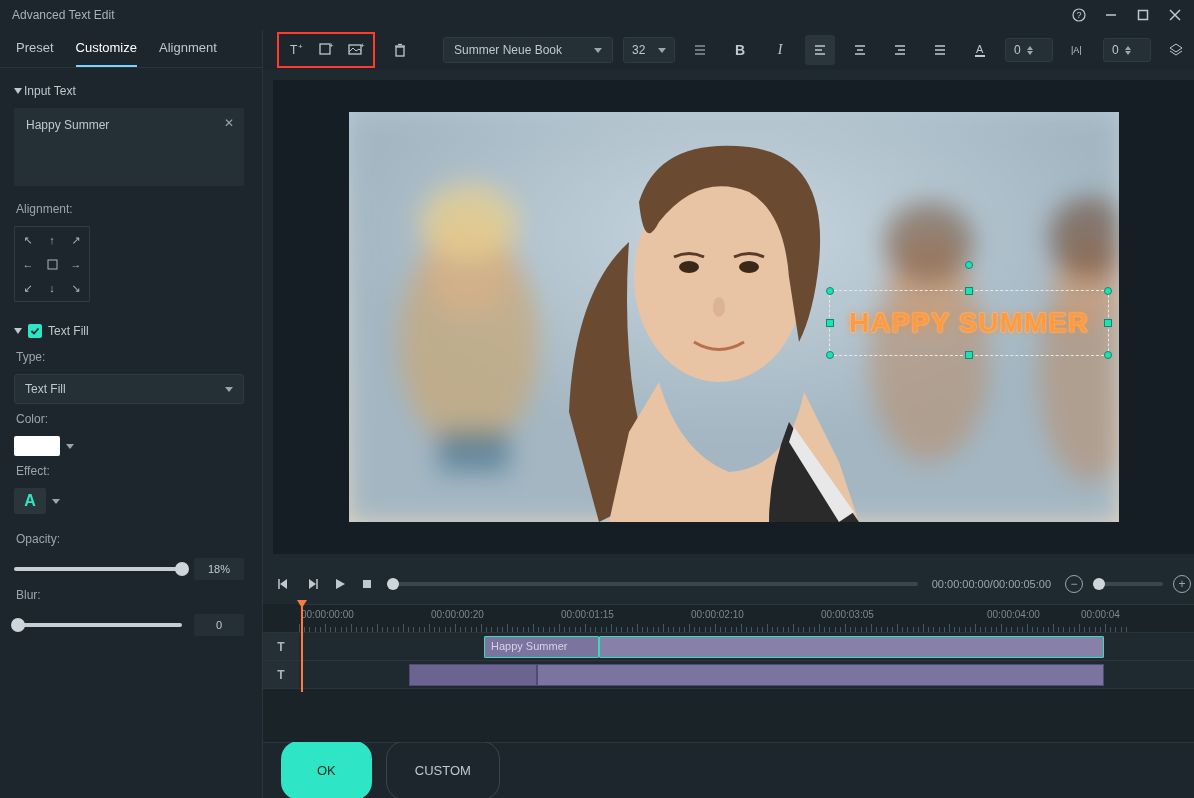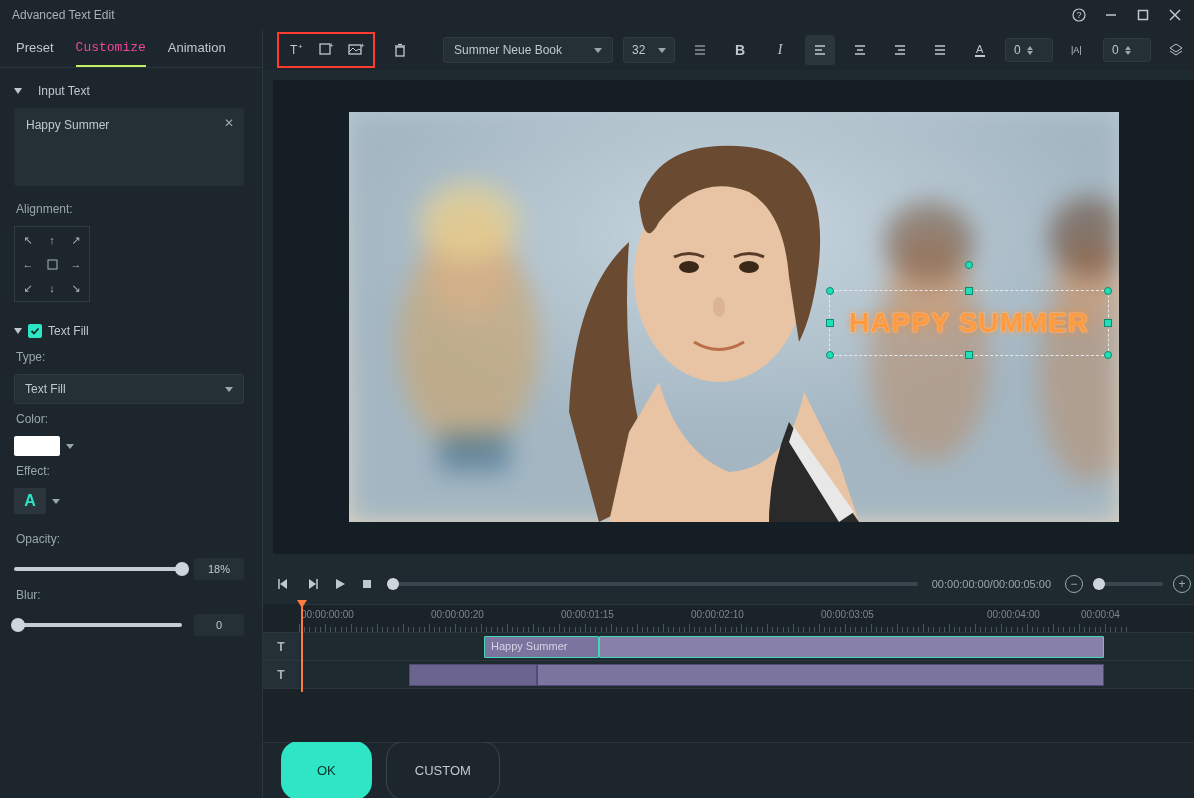--- a/index.html
+++ b/index.html
@@ -7,27 +7,27 @@
 
 .titlebar { height: 30px; display: flex; align-items: center; justify-content: space-between; padding: 0 12px; background: #1c262c; }
 .titlebar-left { font-size: 12px; color: #a8b2b8; }
 .titlebar-right { display: flex; gap: 18px; align-items: center; }
 .titlebar-btn { width: 14px; height: 14px; display: flex; align-items: center; justify-content: center; color: #c0c8cd; cursor: pointer; }
 
 .app { display: flex; height: calc(100% - 30px); }
 .sidebar { width: 335px; background: #1c262c; display: flex; flex-direction: column; border-right: 1px solid #2a353c; }
 .tabs { display: flex; gap: 22px; padding: 10px 16px 0 16px; border-bottom: 1px solid #2a353c; }
 .tab { padding: 0 0 10px 0; color: #c0c8cd; cursor: pointer; font-size: 13px; }
-.tab.active { color: #ec4899; border-bottom: 2px solid #bef264; font-family: Liberation Mono, monospace; }
+.tab.active { color: #ffffff; border-bottom: 2px solid #7dd3fc; }
 
 .panel-body { flex: 1; overflow-y: auto; padding: 12px 18px 12px 14px; position: relative; }
 .panel-body::-webkit-scrollbar { width: 6px; }
 .panel-body::-webkit-scrollbar-thumb { background: #3a464e; border-radius: 3px; }
 
-.section-header { display: flex; align-items: center; gap: 16px; margin: 4px 0 10px 0; font-size: 12px; }
+.section-header { display: flex; align-items: center; gap: 2px; margin: 4px 0 10px 0; font-size: 12px; }
 .caret { width: 0; height: 0; border-left: 4px solid transparent; border-right: 4px solid transparent; border-top: 6px solid #c0c8cd; }
 
 .text-input-box { background: #242f36; border-radius: 2px; padding: 10px 12px; height: 78px; position: relative; margin-bottom: 16px; }
 .text-input-box .close { position: absolute; top: 8px; right: 10px; color: #9aa6ad; cursor: pointer; }
 
 .label { margin: 8px 0 10px 2px; font-size: 12px; color: #9aa6ad; }
 
 .align-grid { display: grid; grid-template-columns: repeat(3, 22px); grid-template-rows: repeat(3, 22px); gap: 2px; border: 1px solid #2f3b42; width: fit-content; padding: 2px; }
 .align-cell { display: flex; align-items: center; justify-content: center; color: #aab5bc; cursor: pointer; font-size: 11px; }
 
@@ -132,21 +132,21 @@
         </svg>
       </div>
   </div>
 </div>
 
 <div class="app">
   <div class="sidebar">
     <div class="tabs">
       <div class="tab">Preset</div>
       <div class="tab active">Customize</div>
-      <div class="tab">Animation</div>
+      <div class="tab">Alignment</div>
     </div>
     <div class="panel-body">
       <div class="section-header">
         <div class="caret"></div>
         <span>Input Text</span>
       </div>
       <div class="text-input-box">
         <span>Happy Summer</span>
         <span class="close">✕</span>
       </div>

